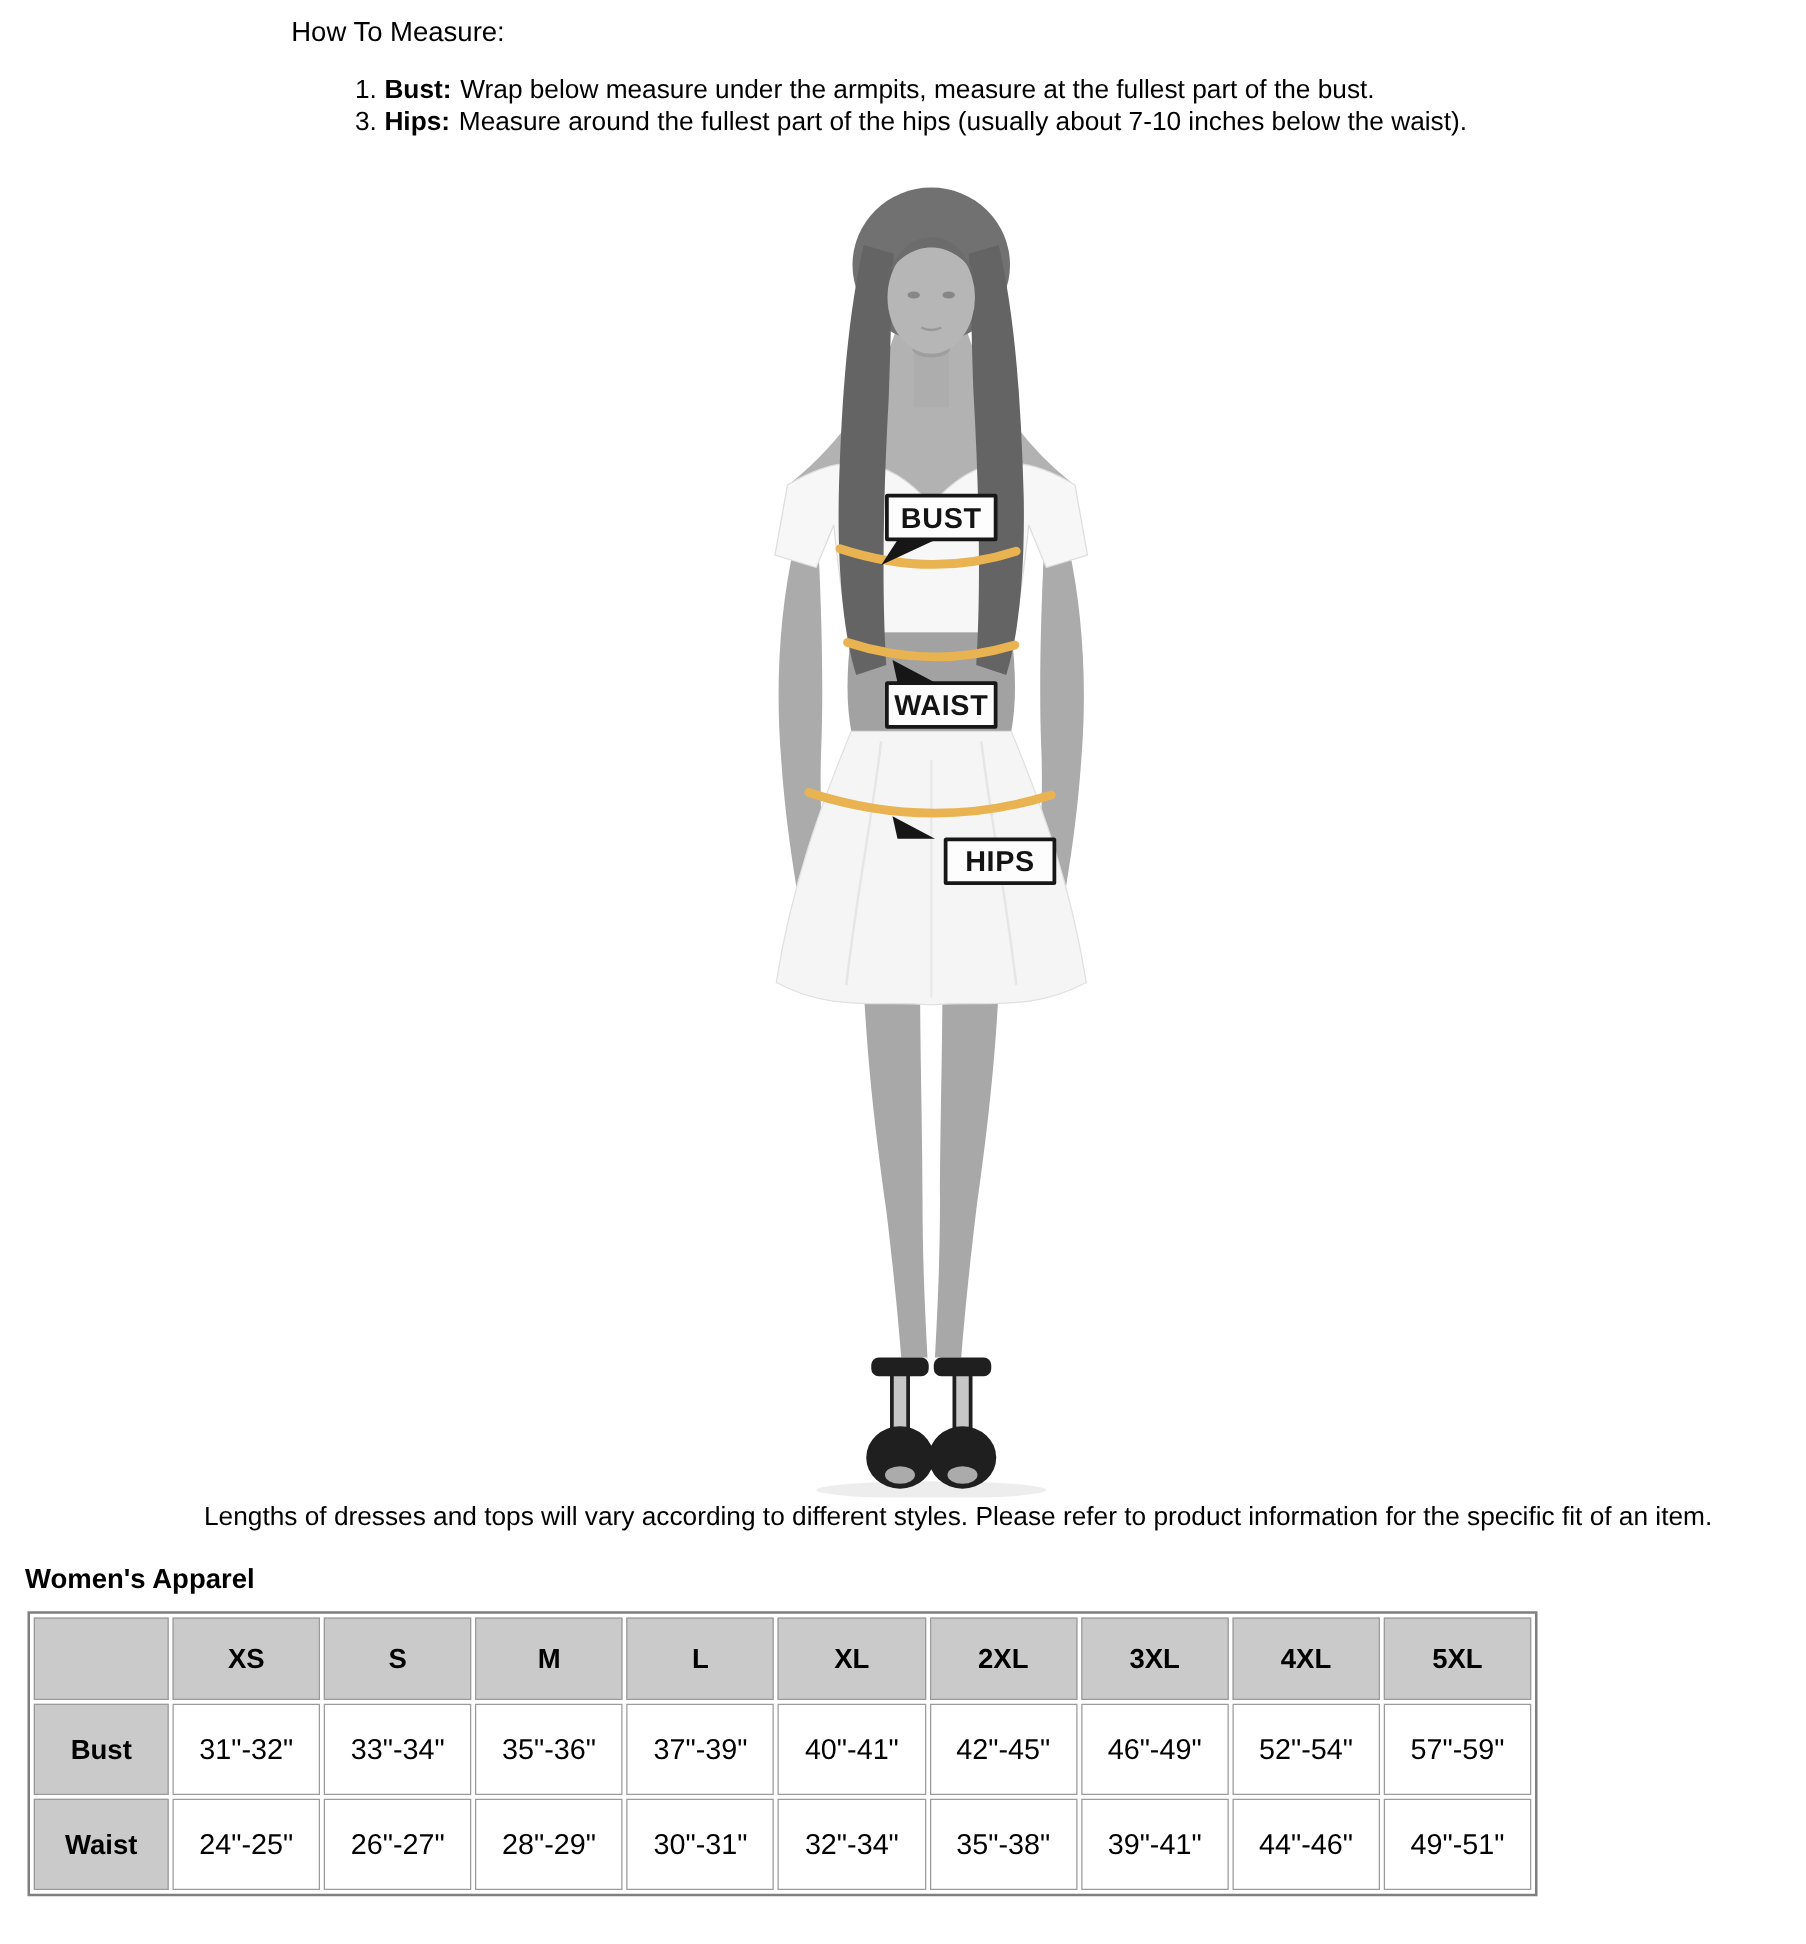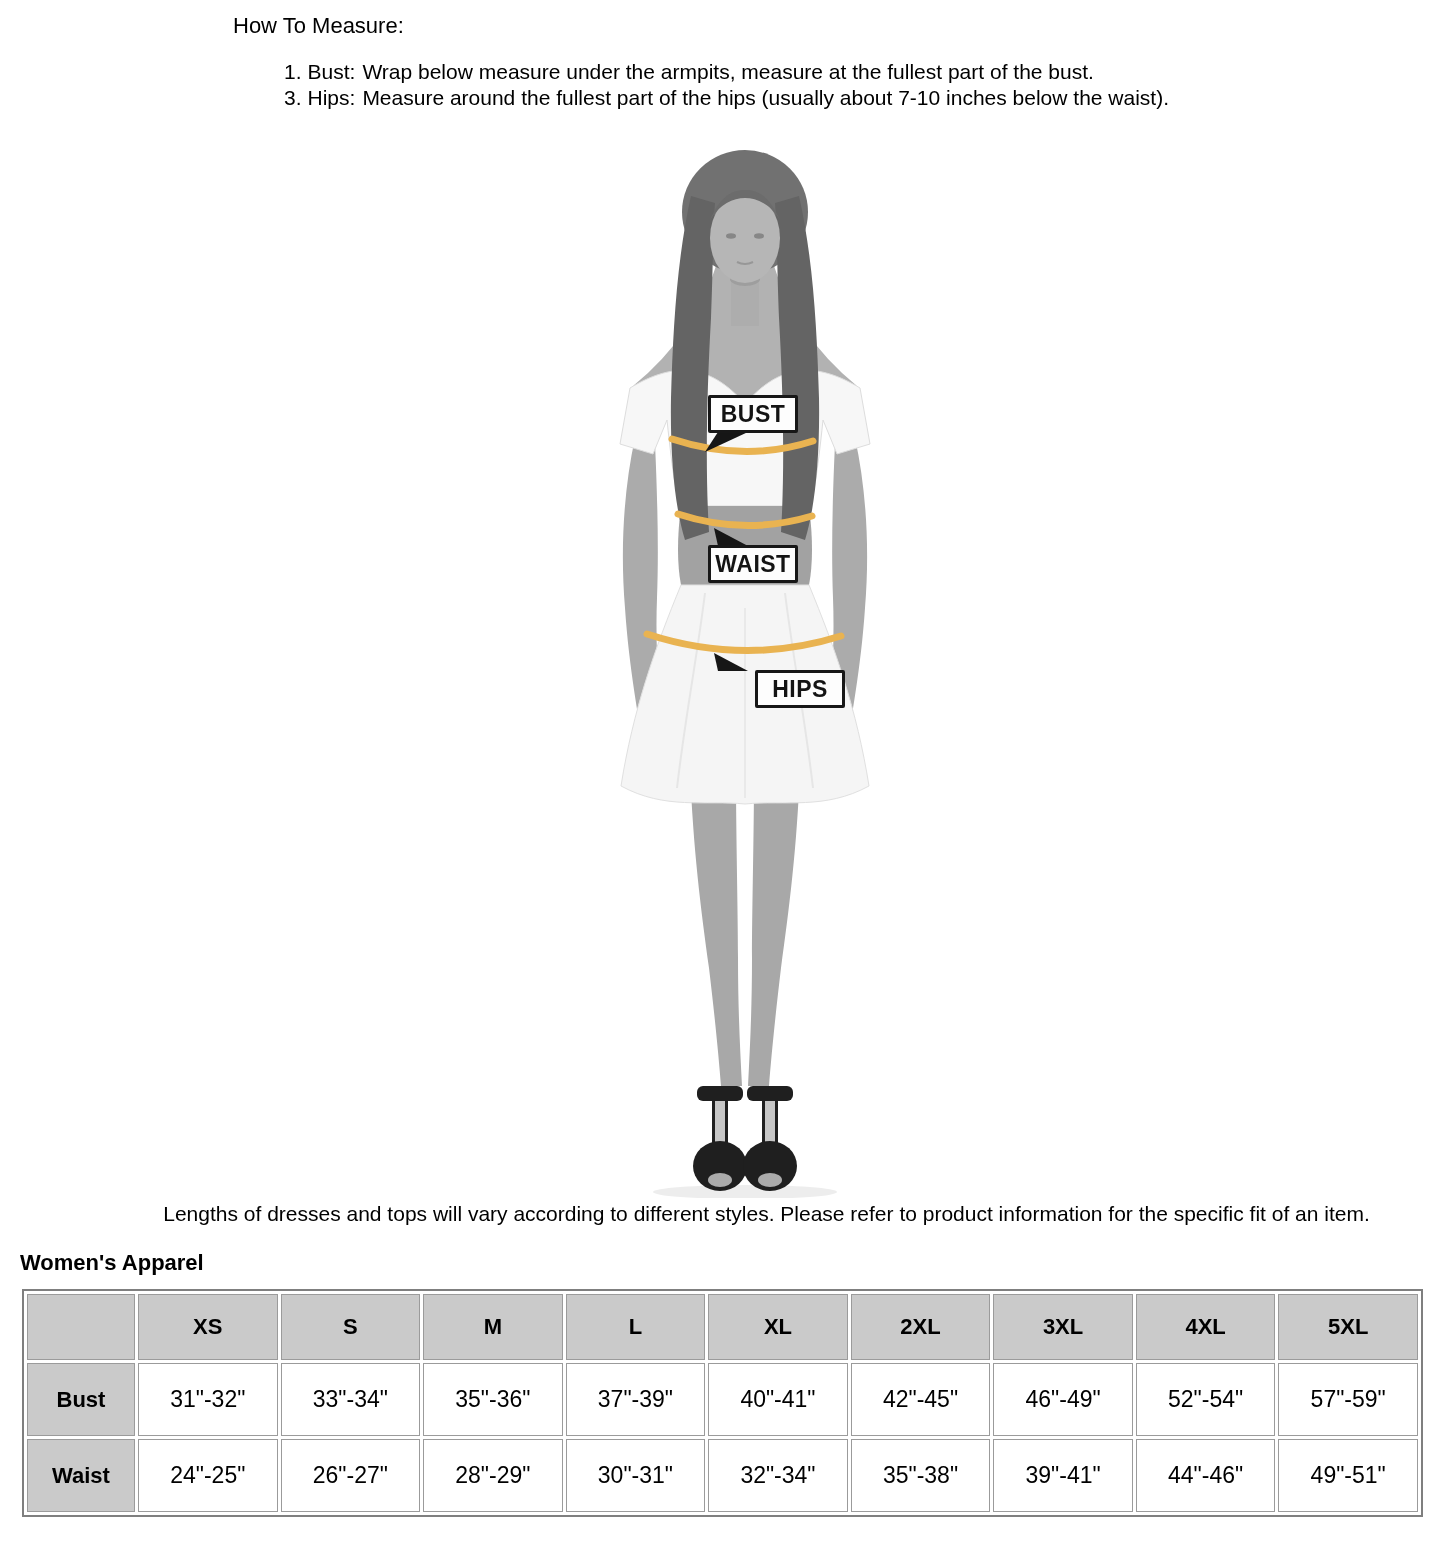--- a/index.html
+++ b/index.html
@@ -4,39 +4,39 @@
 <style>
   html,body { margin:0; padding:0; background:#ffffff; }
   body { font-family:"Liberation Sans", sans-serif; color:#000; }
   .page { position:relative; width:1445px; height:1555px; background:#fff; overflow:hidden; }
 
   
   .howto-heading { position:absolute; left:233px; top:13px; font-size:22px; line-height:26px; }
   .howto-list { position:absolute; left:284px; top:59px; font-size:21px; line-height:26px; }
   .howto-item { white-space:nowrap; }
   .howto-item .num { margin-right:6px; }
-  .howto-item .lbl { font-weight:normal; margin-right:7px; }
+  .howto-item .lbl { font-weight:bold; margin-right:7px; }
 
   
   .figure-wrap { position:absolute; left:585px; top:148px; width:320px; height:1050px; }
   .figure-svg { position:absolute; left:0; top:0; }
   .measure-label { position:absolute; width:90px; height:38px; box-sizing:border-box;
       border:3px solid #171717; background:#fdfdfd; border-radius:2px;
       display:flex; align-items:center; justify-content:center;
       font-weight:bold; font-size:23px; letter-spacing:0.5px; color:#141414; }
   .bust-label  { left:123px; top:247px; }
   .waist-label { left:123px; top:397px; }
   .hips-label  { left:130px; top:522px;margin-left:40px; }
 
   
   .caption { position:absolute; left:0; top:1202px; width:100%; text-align:center; font-size:21px;margin-left:44px; }
   .section-title { position:absolute; left:20px; top:1250px; font-size:22px; font-weight:bold; }
 
   
-  table.size-table { position:absolute; left:22px; top:1289px; width:1401px;
+  table.size-table { position:absolute; left:22px; top:1289px; width:1208px;
       border-collapse:separate; border-spacing:3px; border:2px solid #7f7f7f;
       background:#fff; table-layout:fixed; }
   .size-table th, .size-table td { border:1px solid #9b9b9b; text-align:center; vertical-align:middle; padding:0; }
   .size-table thead th { background:#cacaca; height:64px; font-size:22px; font-weight:bold; }
   .size-table tbody th { background:#cacaca; height:71px; font-size:22px; font-weight:bold; }
   .size-table tbody td { background:#ffffff; height:71px; font-size:23px; font-weight:normal; }
 </style>
 </head>
 <body>
 

